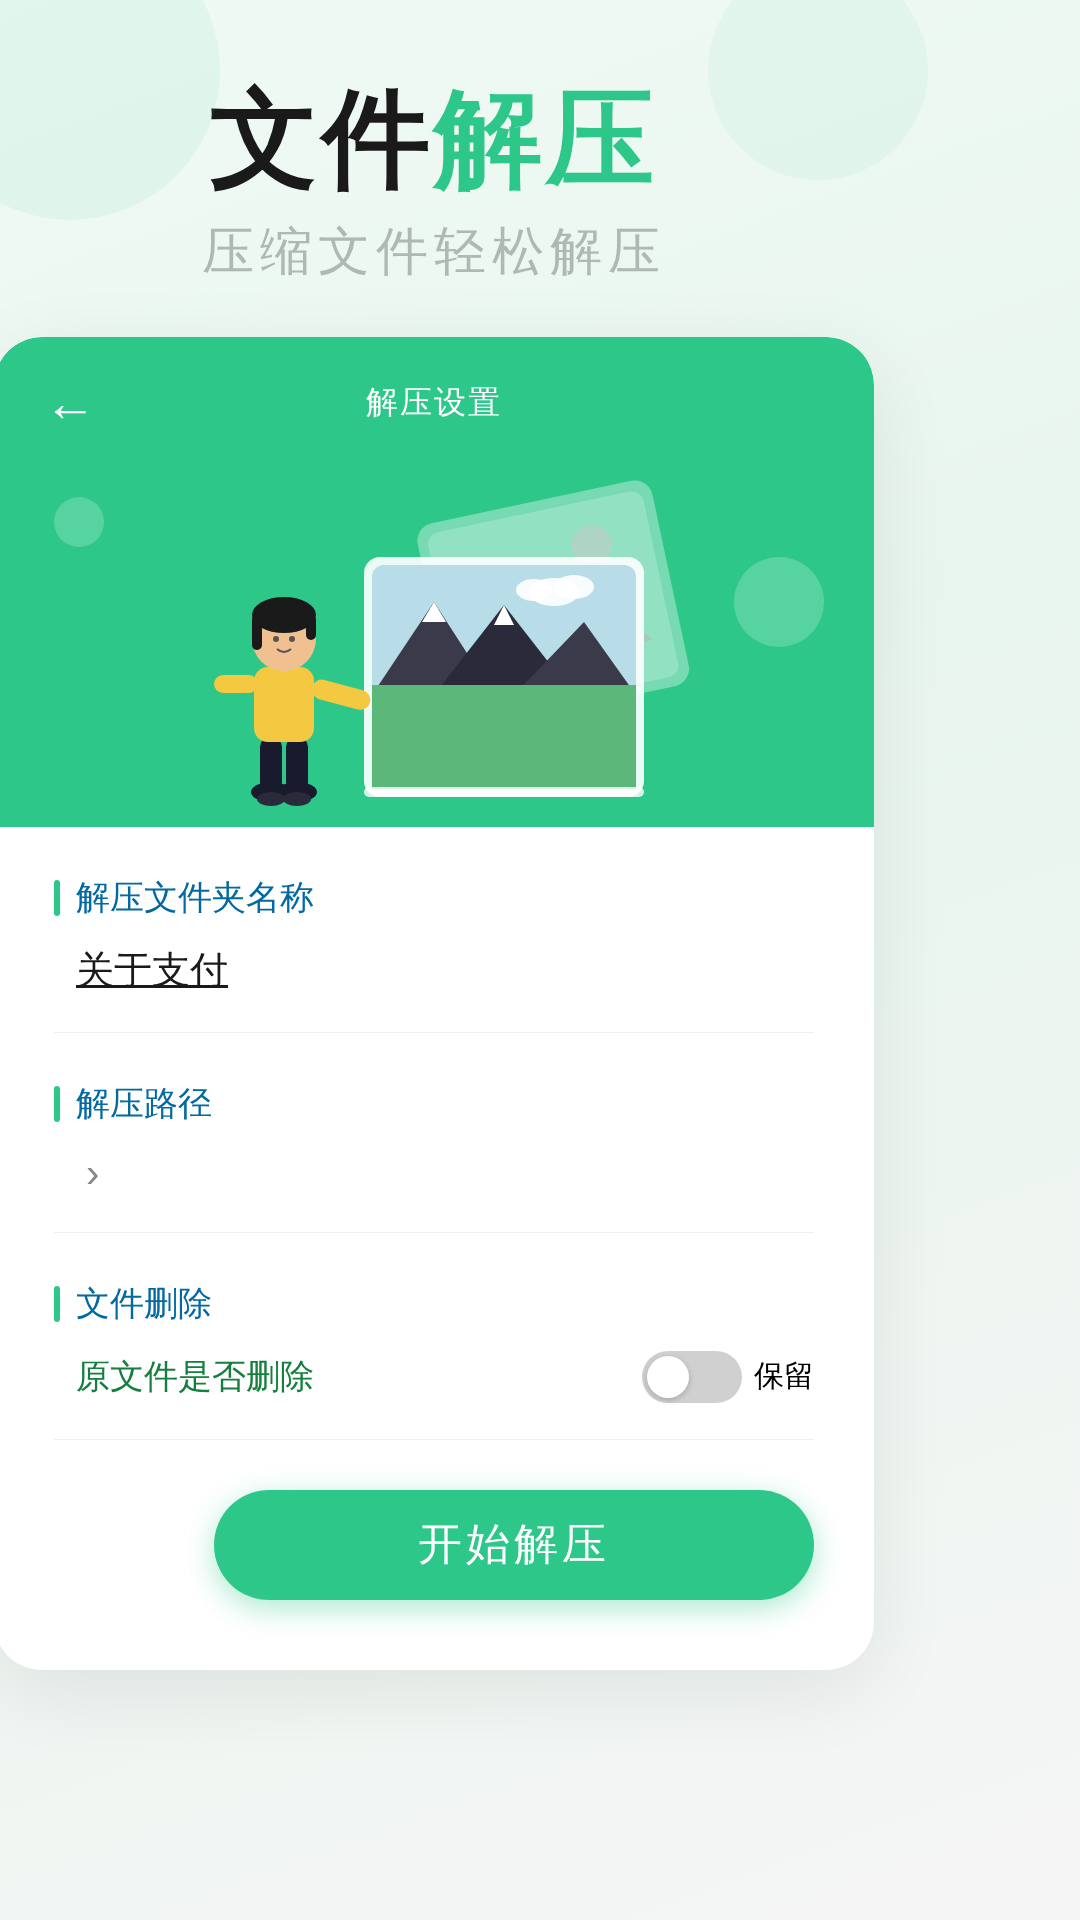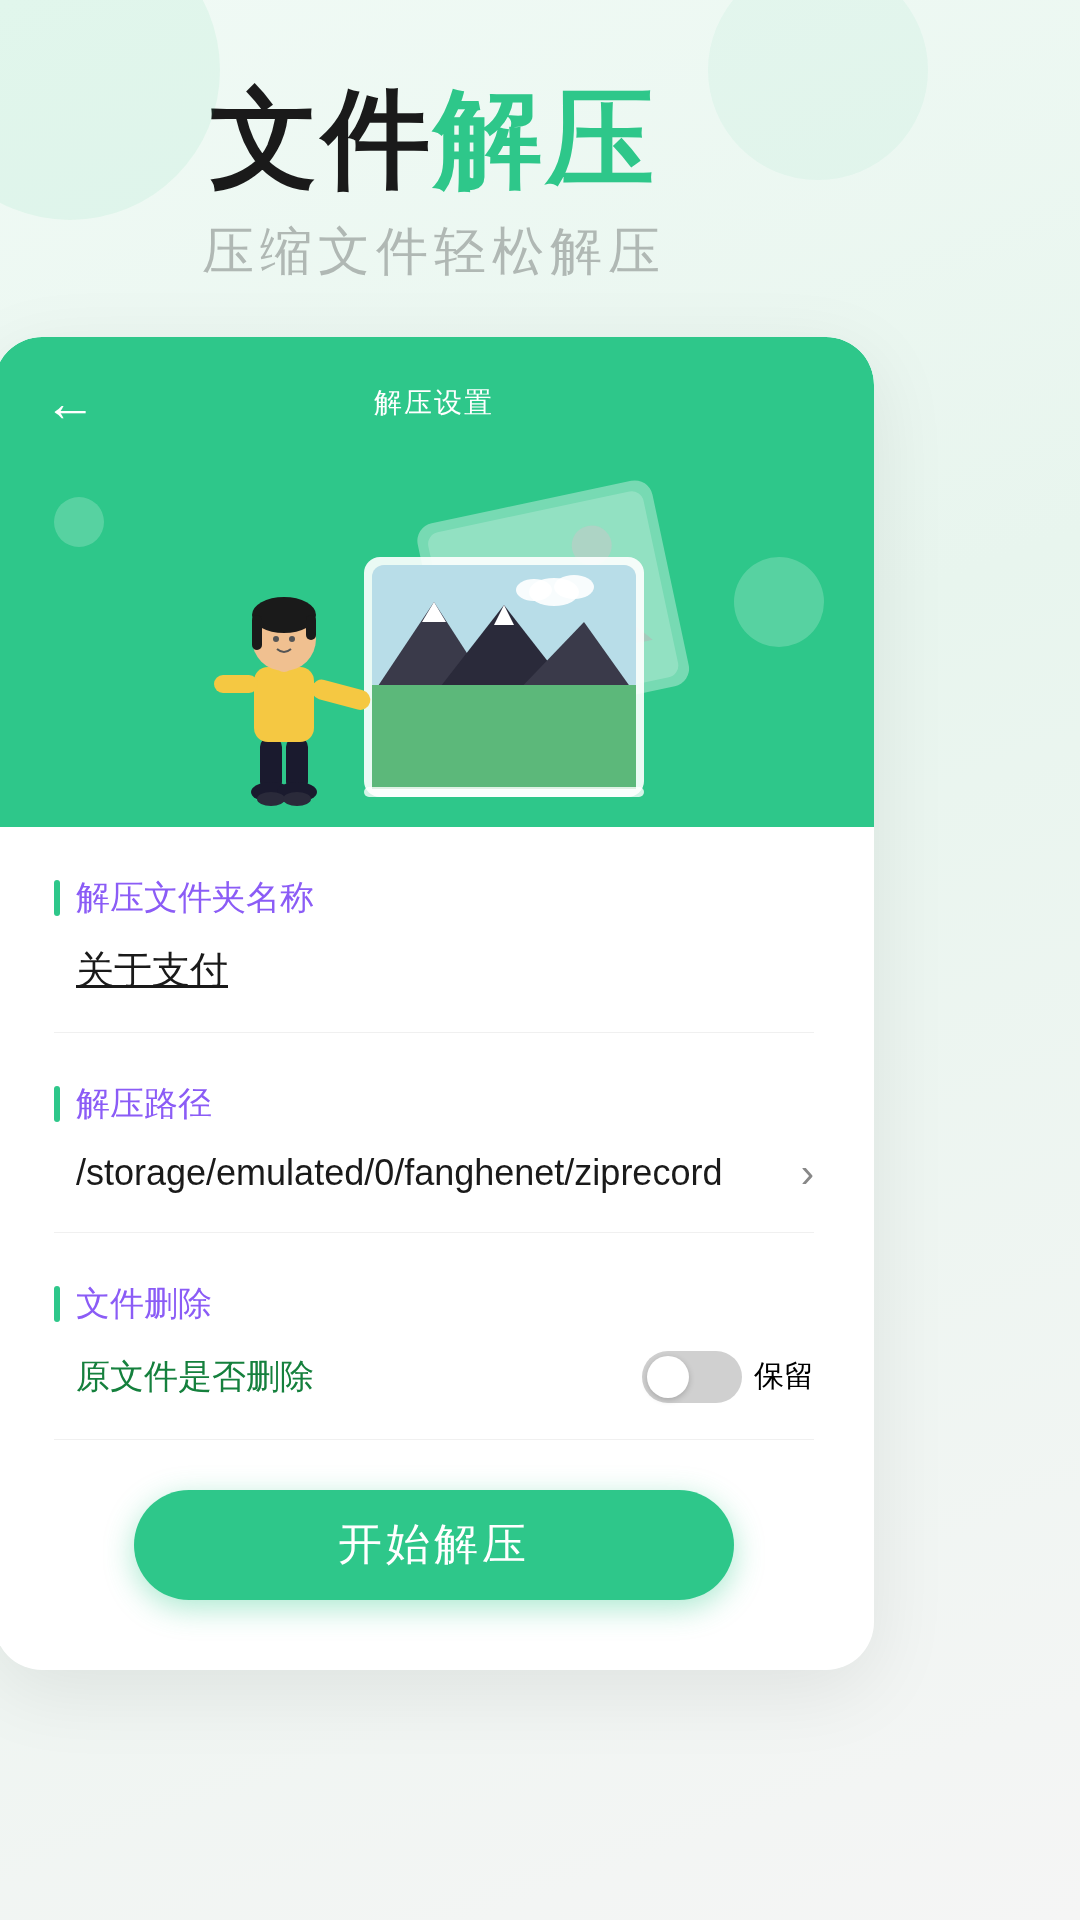--- a/index.html
+++ b/index.html
@@ -104,21 +104,21 @@
 
     .back-btn {
       color: white;
       font-size: 52px;
       cursor: pointer;
       line-height: 1;
     }
 
     .header-title {
       color: white;
-      font-size: 28px;
+      font-size: 32px;
       font-weight: 500;
       position: absolute;
       left: 50%;
       transform: translateX(-50%);
       letter-spacing: 2px;
     }
 
     
     .deco-circle-left {
       position: absolute;
@@ -174,21 +174,21 @@
       width: 6px;
       height: 36px;
       background: #2ec78a;
       border-radius: 3px;
       margin-right: 16px;
       flex-shrink: 0;
     }
 
     .section-label-text {
       font-size: 34px;
-      color: #8b5cf6;
+      color: #0369a1;
       font-weight: 500;
     }
 
     .section-value {
       font-size: 38px;
       color: #1a1a1a;
       font-weight: 400;
       padding-left: 22px;
       text-decoration: underline;
     }
@@ -255,21 +255,21 @@
 
     .toggle-keep-label {
       font-size: 30px;
       color: #000000;
     }
 
     
     .start-btn-area {
       padding: 50px 0 10px;
       display: flex;
-      justify-content: center;
+      justify-content: flex-end;
     }
 
     .start-btn {
       background: #2ec78a;
       color: white;
       font-size: 44px;
       font-weight: 500;
       border: none;
       border-radius: 60px;
       width: 600px;
@@ -377,21 +377,20 @@
         </div>
         <div class="section-value">关于支付</div>
       </div>
 
       <div class="section">
         <div class="section-label">
           <div class="section-label-bar"></div>
           <span class="section-label-text">解压路径</span>
         </div>
         <div class="section-value-row">
-          <span class="section-path">/storage/emulated/0/fanghenet/ziprecord</span>
           <span class="chevron-right">›</span>
         </div>
       </div>
 
       <div class="section">
         <div class="section-label">
           <div class="section-label-bar"></div>
           <span class="section-label-text">文件删除</span>
         </div>
         <div class="toggle-row">

